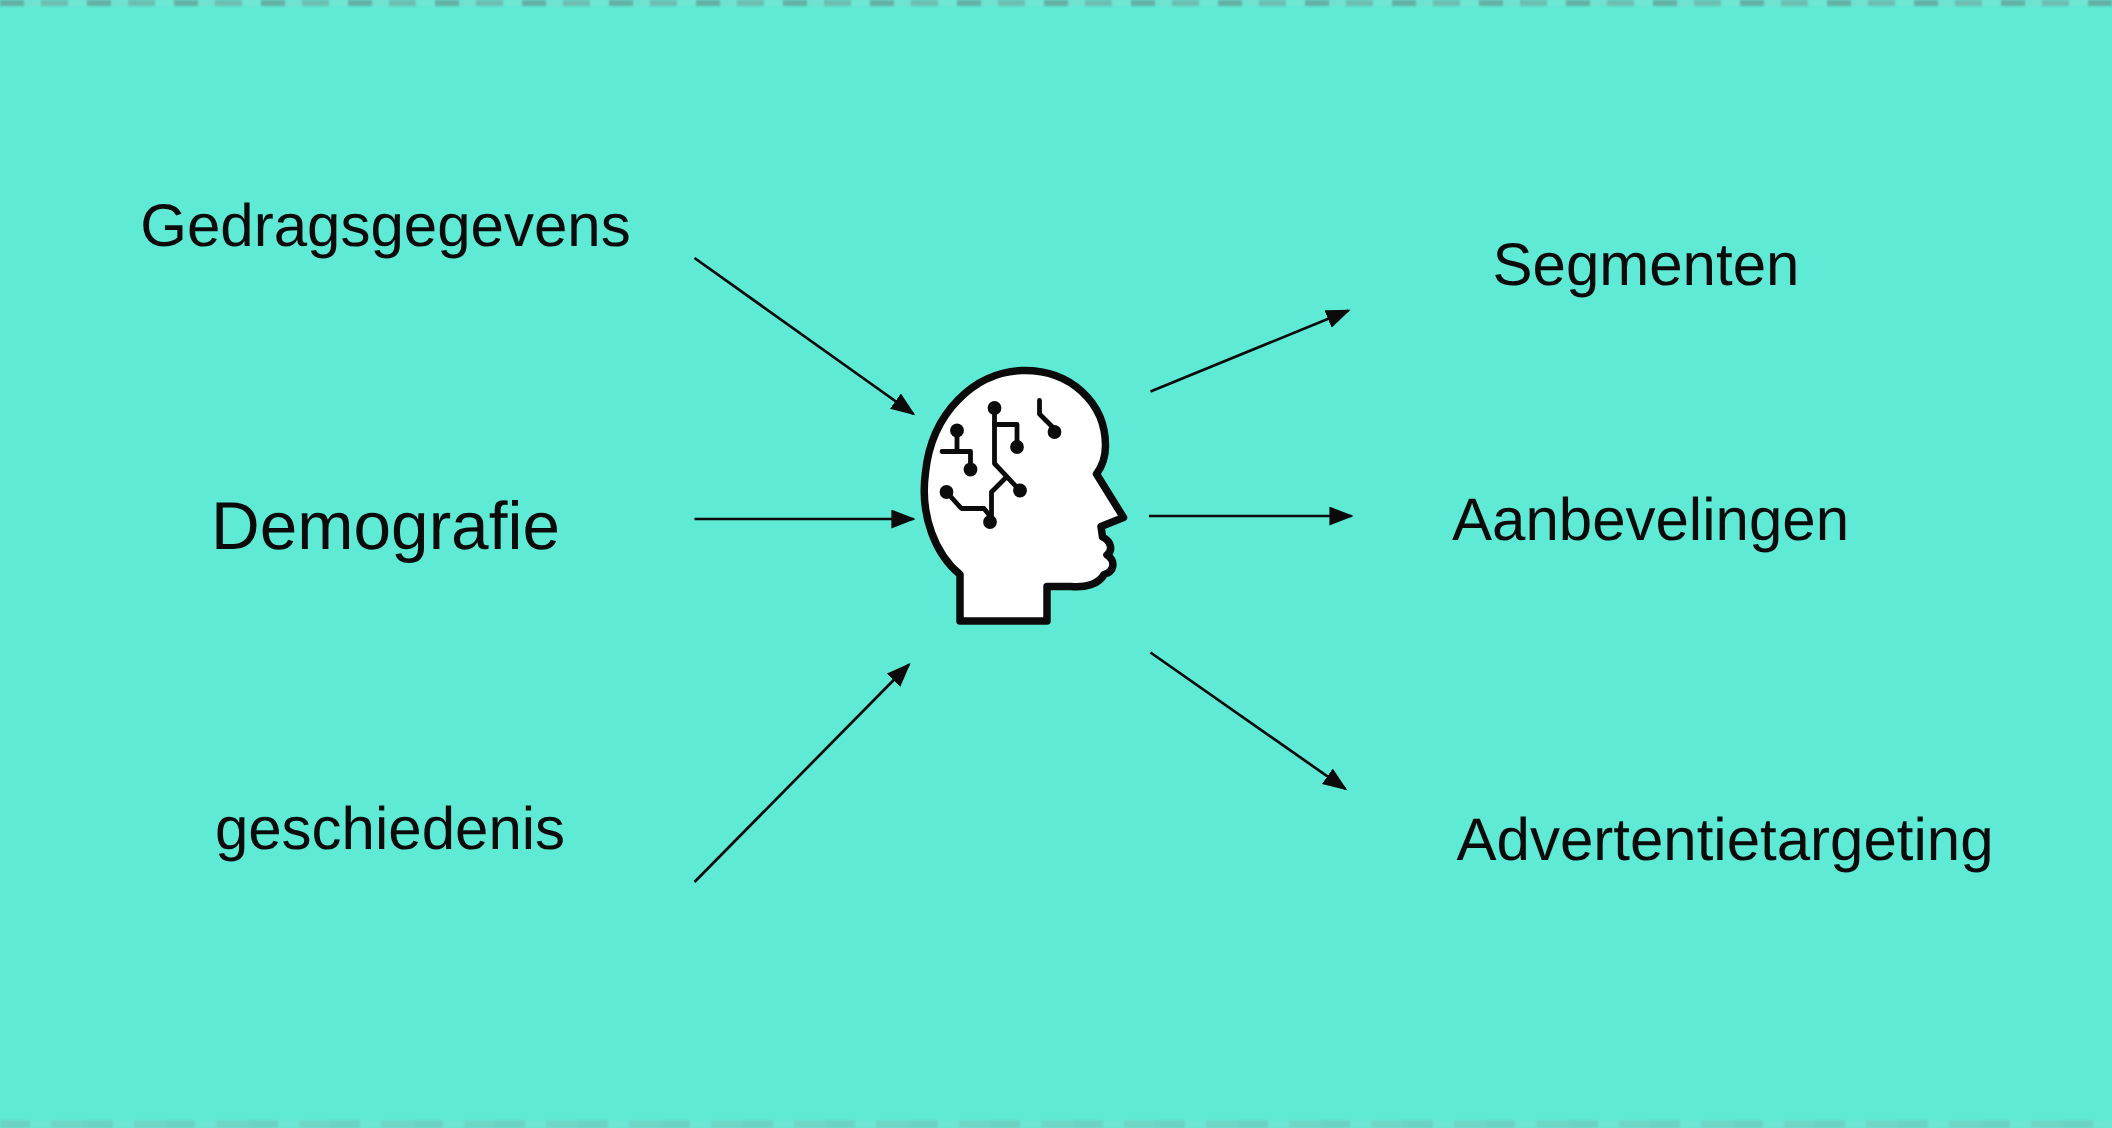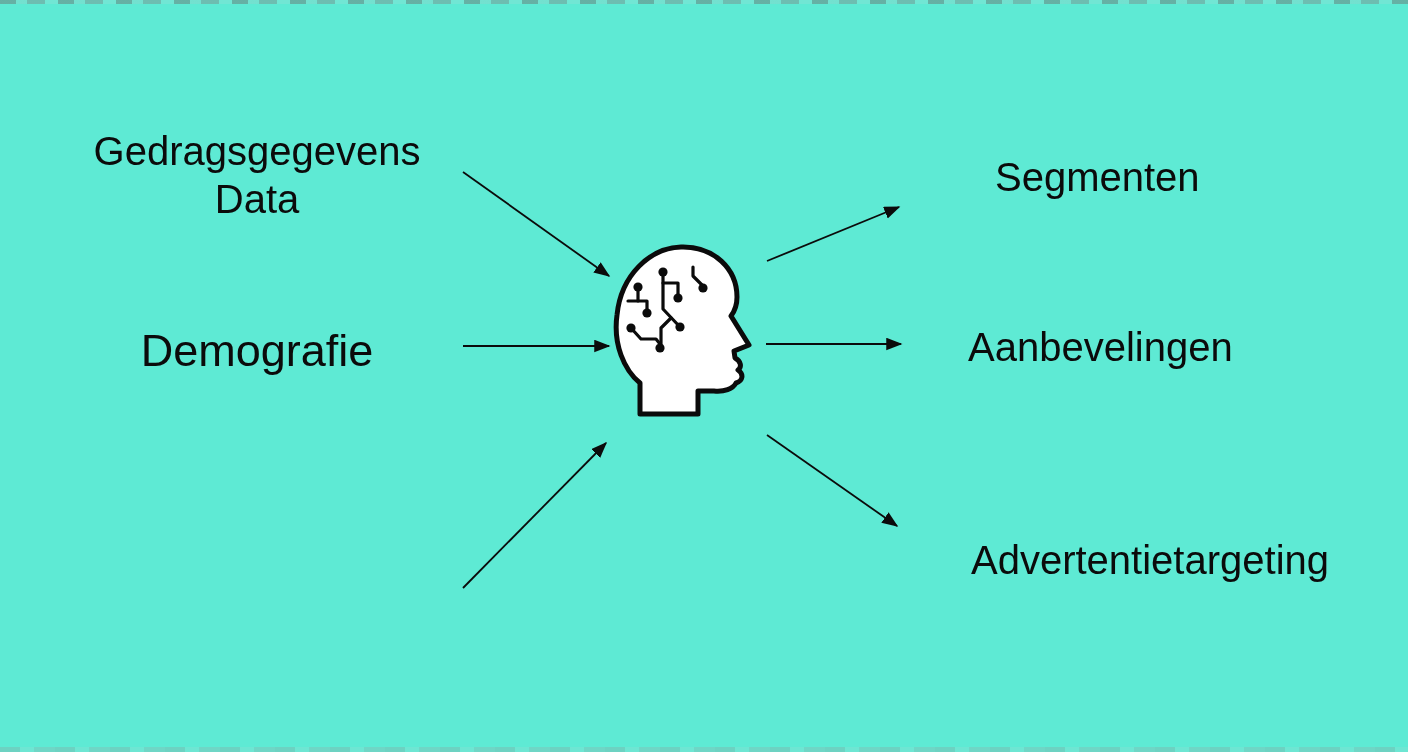--- a/index.html
+++ b/index.html
@@ -134,28 +134,28 @@
         <circle cx="647" cy="313" r="4.6"></circle>
         <circle cx="631" cy="328" r="4.6"></circle>
         <circle cx="680" cy="327" r="4.6"></circle>
         <circle cx="660" cy="348" r="4.6"></circle>
       </g>
     </g>
   </svg>
 
   <div class="label centered label-gedrags">
     <span class="line">Gedragsgegevens</span>
-    <span class="line">Data</span>
   </div>
 
   <div class="label centered label-demografie">
     <span class="line">Demografie</span>
   </div>
 
   <div class="label centered label-aankoop">
+    <span class="line">geschiedenis</span>
   </div>
 
   <div class="label label-segmenten">Segmenten</div>
 
   <div class="label label-aanbevel">Aanbevelingen</div>
 
   <div class="label label-advert">Advertentietargeting</div>
 
 </div>
 

